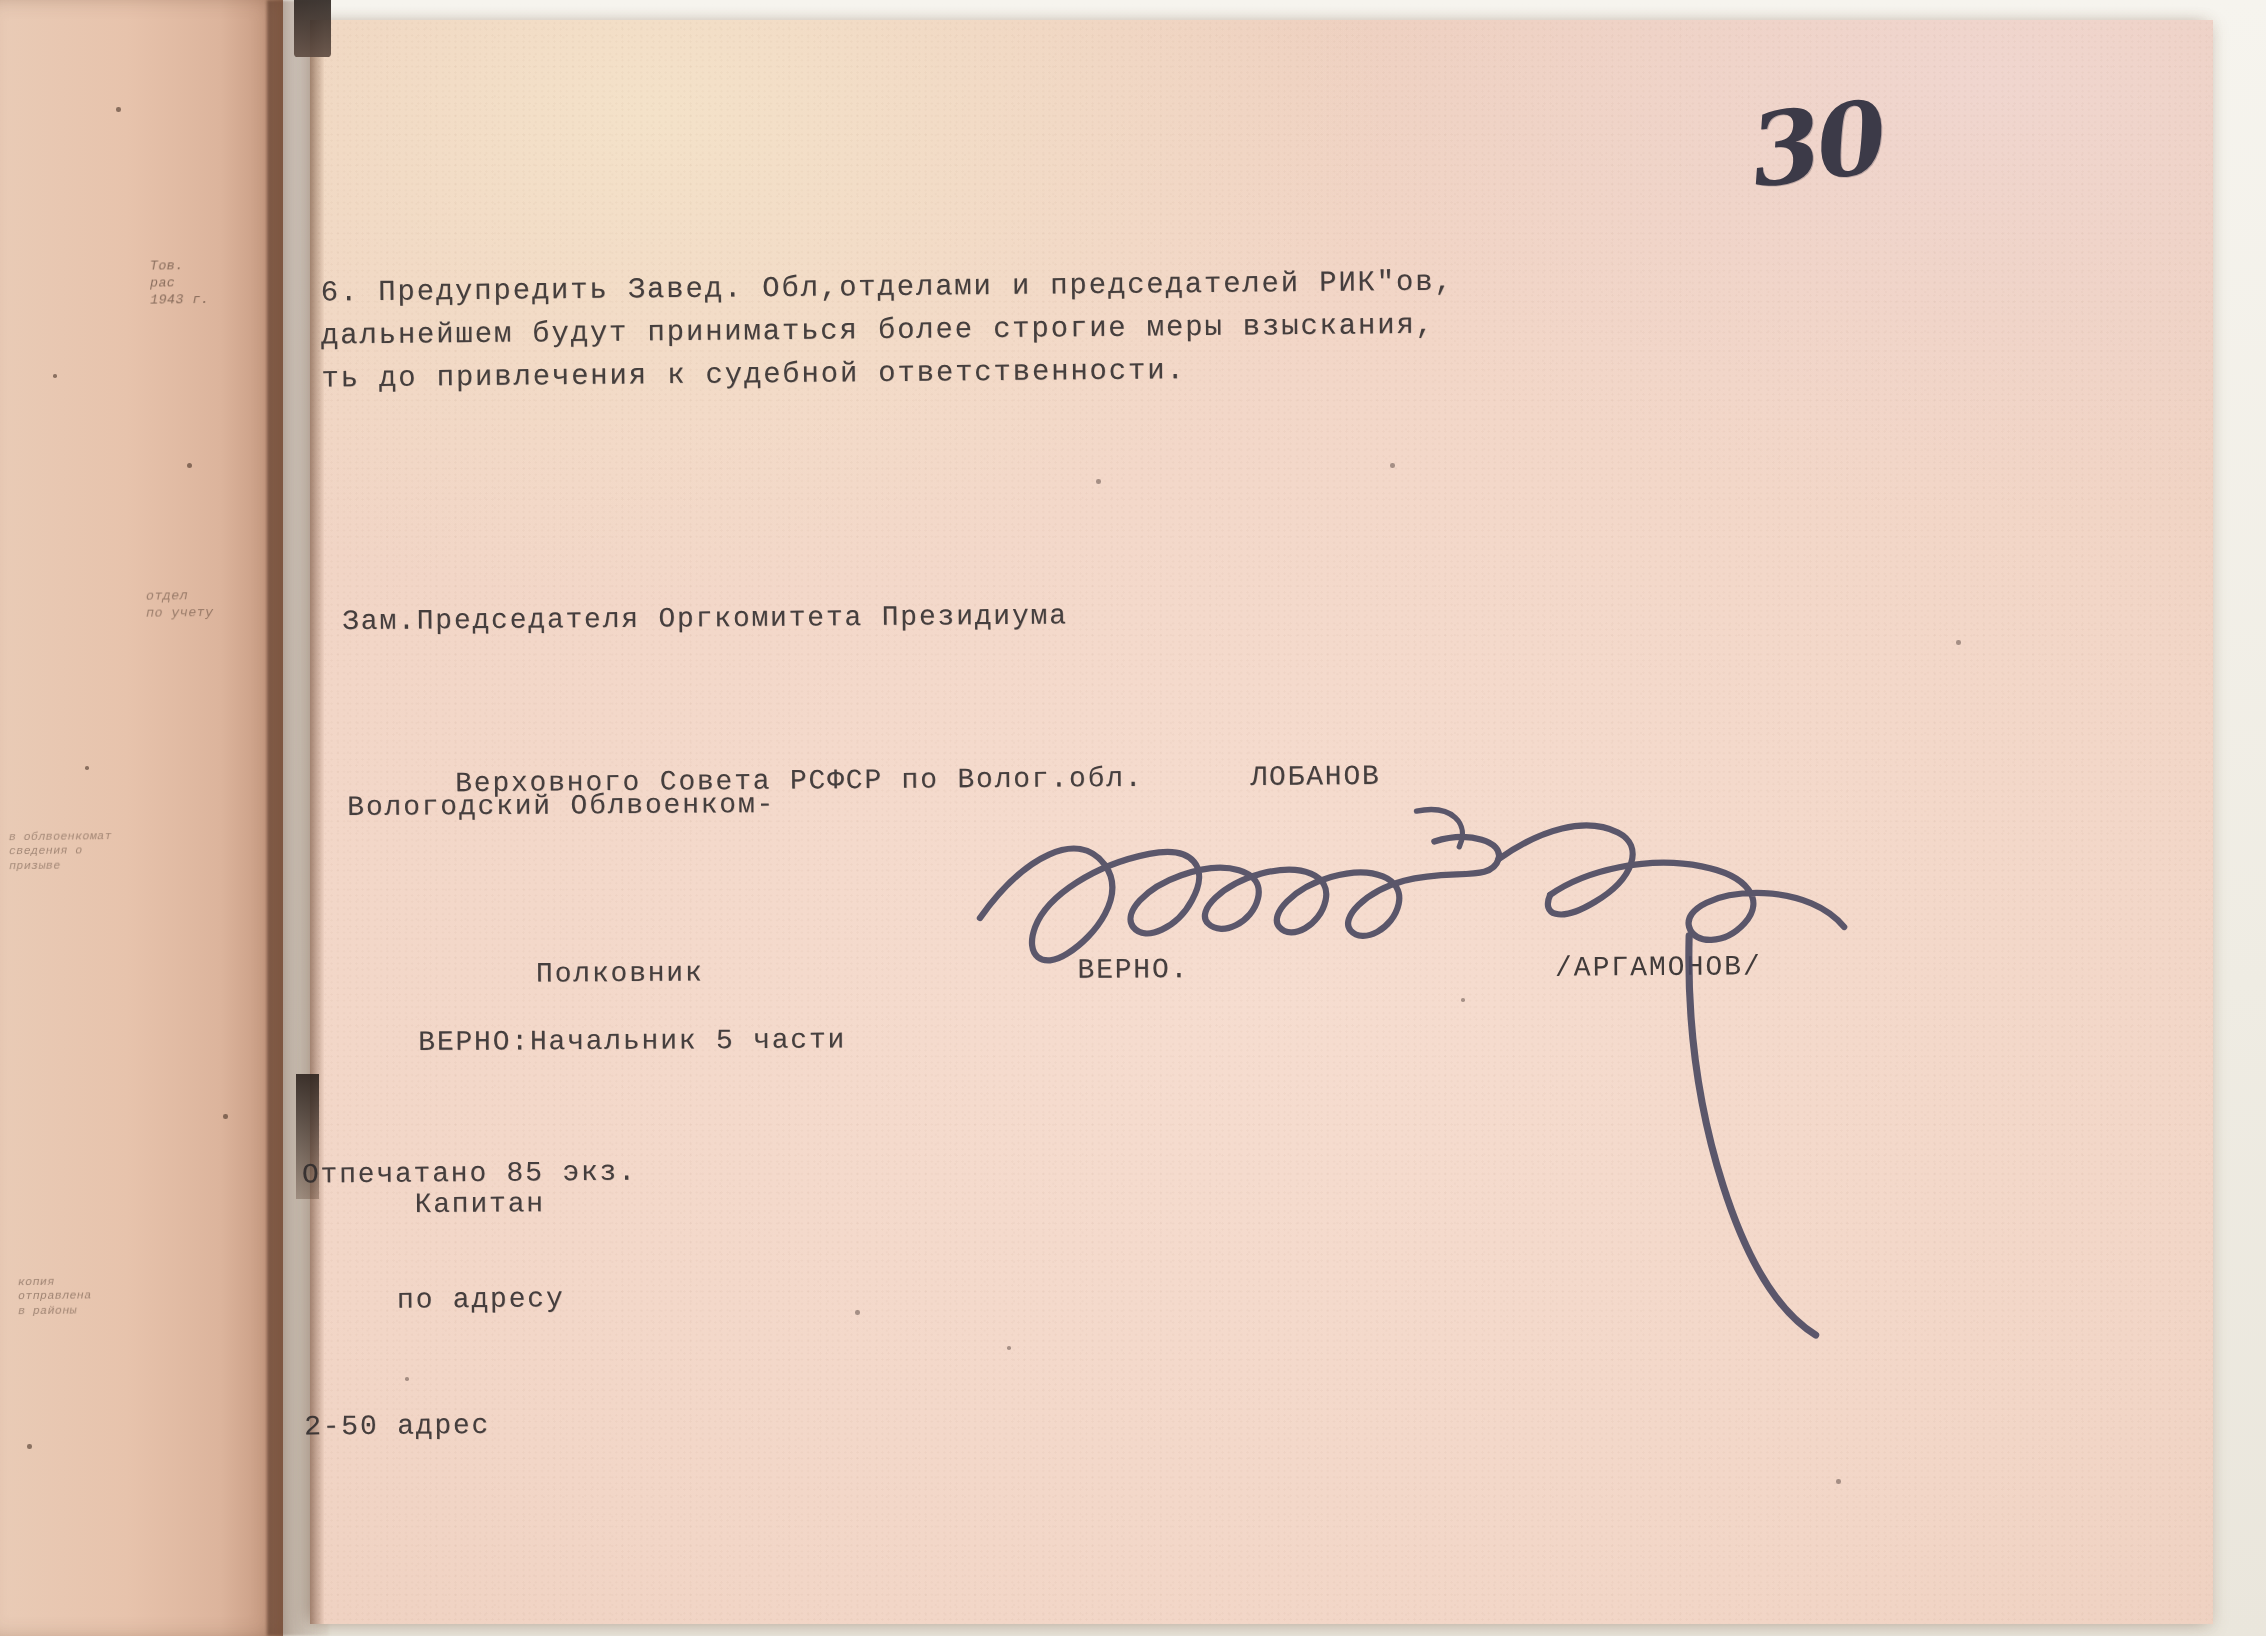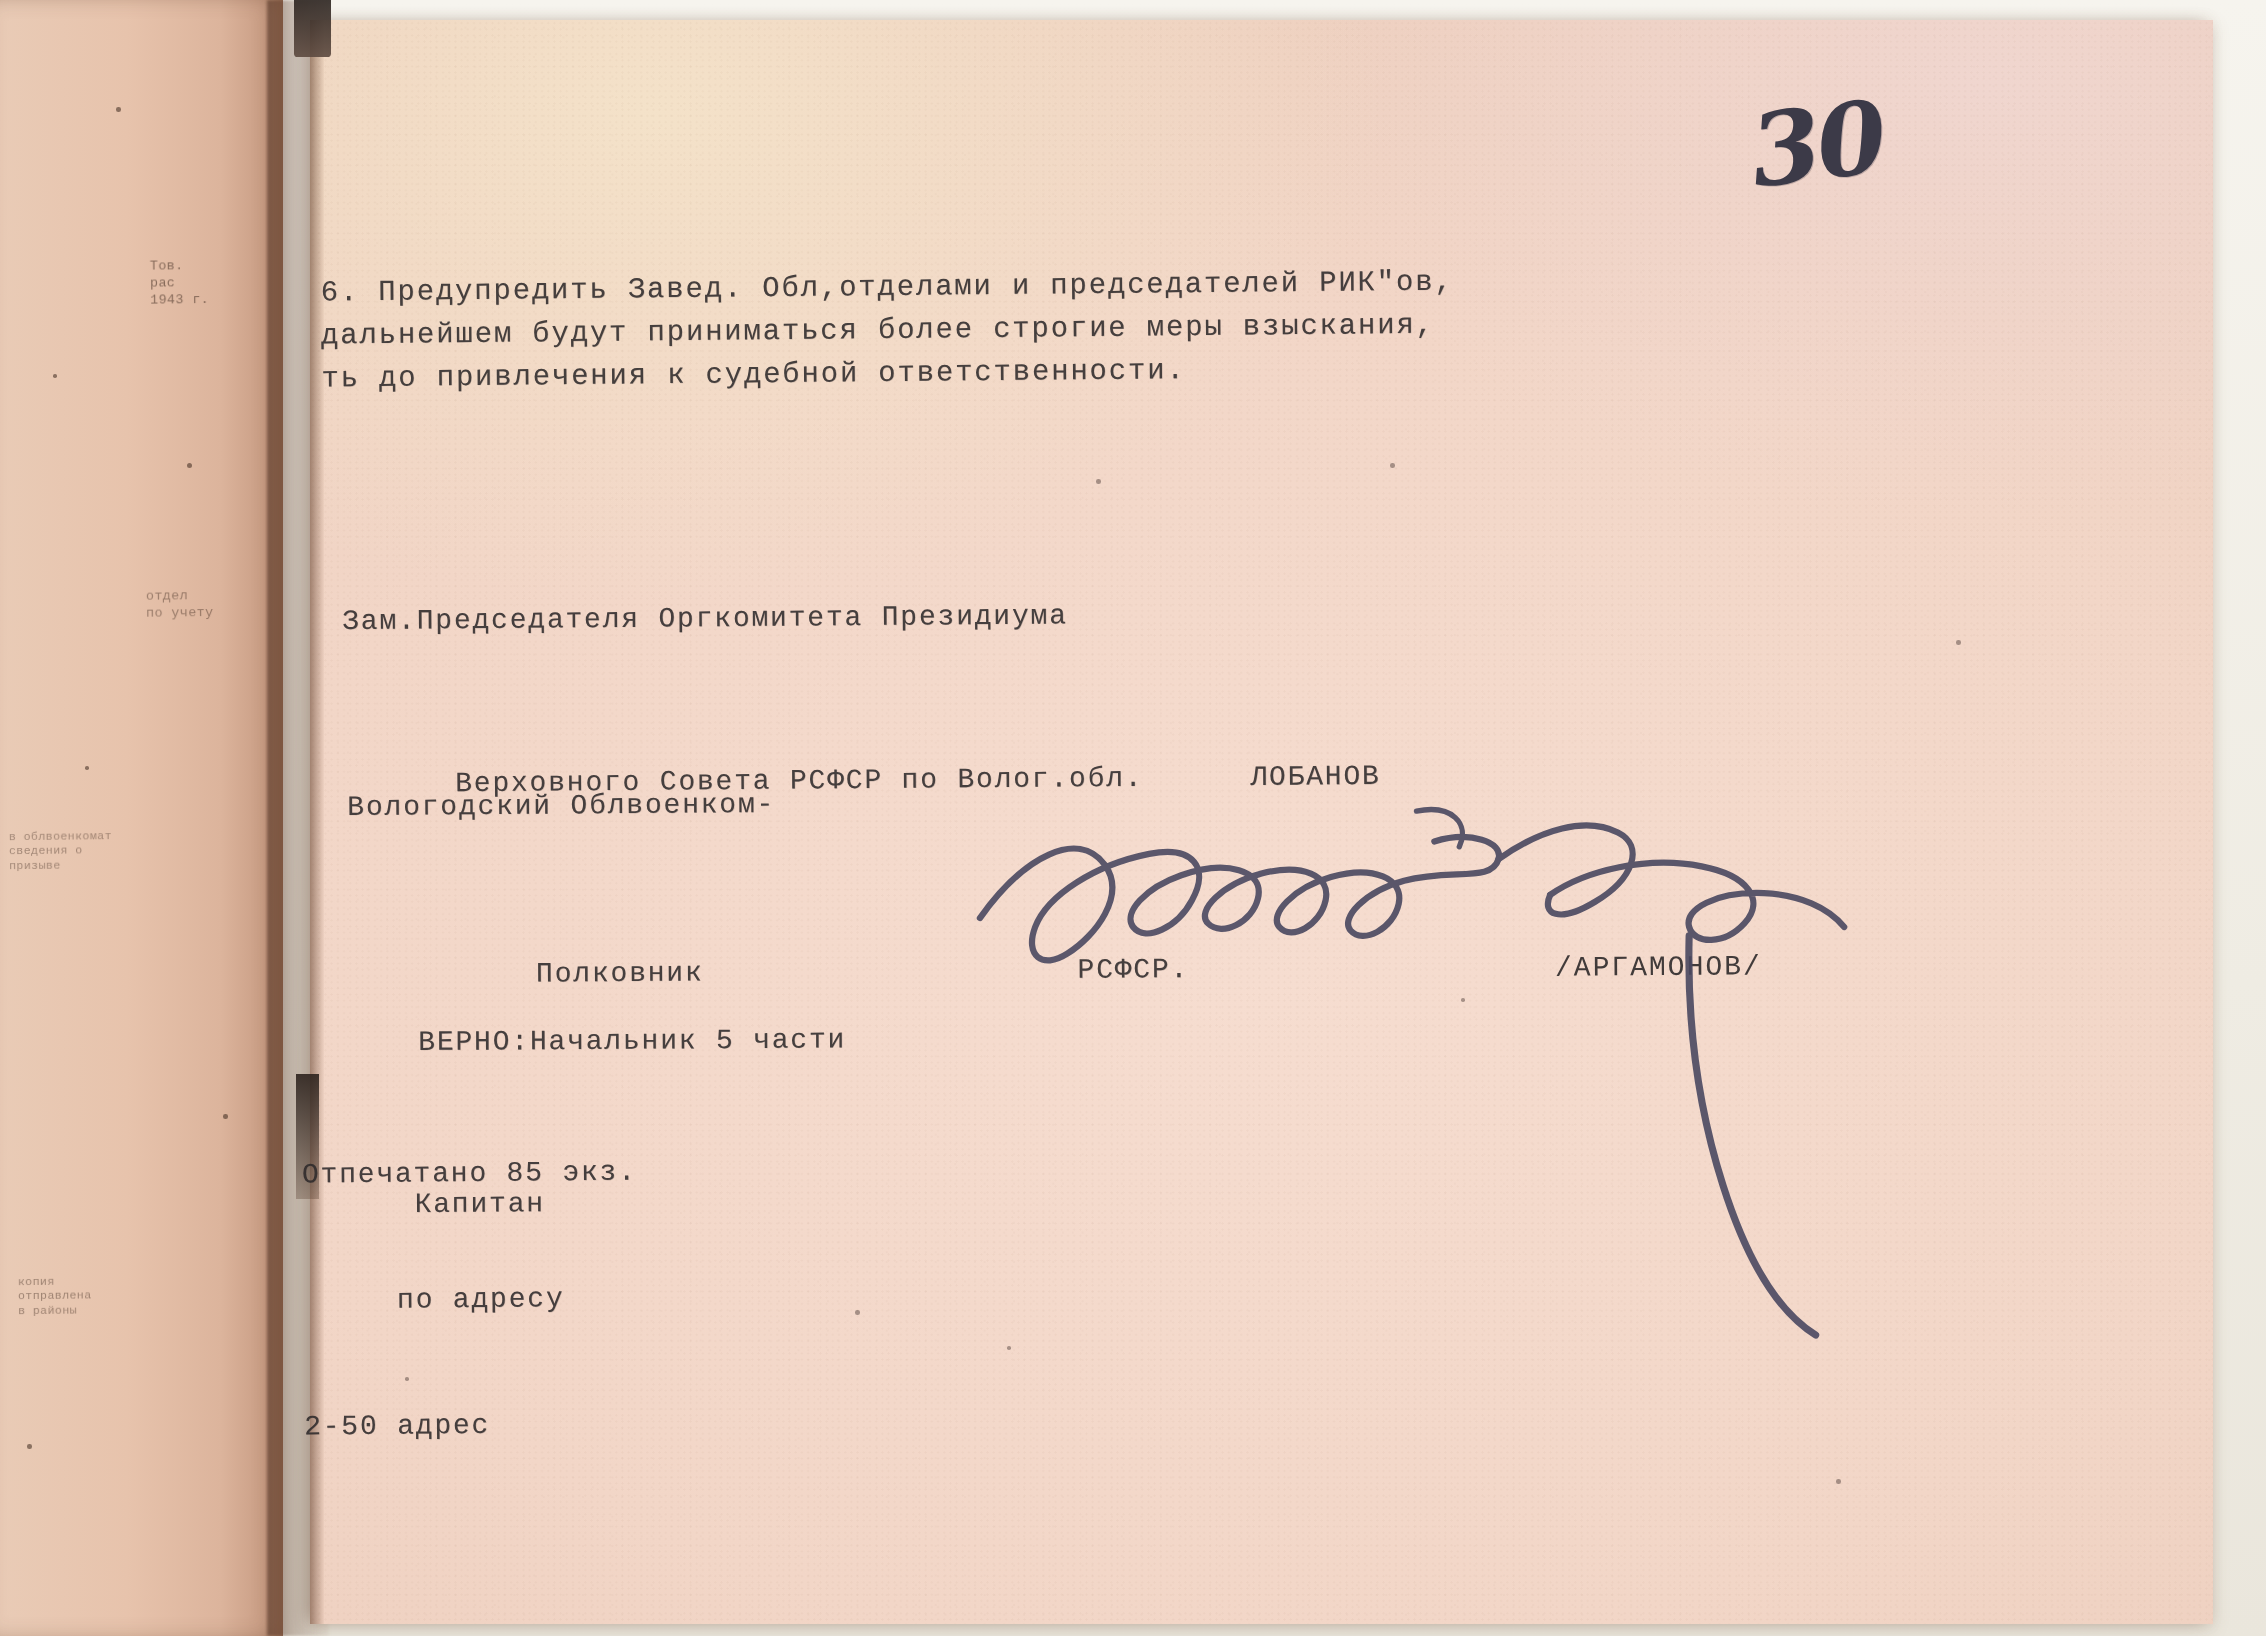--- a/index.html
+++ b/index.html
@@ -32,20 +32,21 @@
   }
 
   
   .left-leaf {
     position: absolute;
     left: 0; top: 0;
     width: 283px; height: 1636px;
     background:
       linear-gradient(90deg, #e9cbb6 0%, #e7c3ac 45%, #dcb49c 78%, #c79b82 95%, #b8886e 100%);
     box-shadow: inset -12.5px 0 23px -7.1px rgba(90,55,35,0.45);
+    font-style: italic;
   }
   .left-leaf .ghost {
     position: absolute;
     color: rgba(60,40,30,0.55);
     font-family: "Liberation Mono", monospace;
     font-size: 13.4px;
     letter-spacing: 0.4px;
     line-height: 1.25;
     transform: rotate(-0.6deg);
     white-space: pre-wrap;
@@ -260,21 +261,21 @@
   <div class="typed" id="sig-block-1">
     <div>Зам.Председателя Оргкомитета Президиума</div>
     <div>
       <span>Верховного Совета РСФСР по Волог.обл.</span><span class="name">ЛОБАНОВ</span>
     </div>
   </div>
 
   <div class="typed" id="sig-block-2">
     <div>Вологодский Облвоенком-</div>
     <div>
-      <span style="margin-left:76px;">Полковник</span><span style="margin-left:374px;">РСФСР.</span>
+      <span style="margin-left:76px;">Полковник</span><span style="margin-left:374px;">ВЕРНО.</span>
     </div>
   </div>
 
   <div class="typed" id="certify">
     <div>
       <span>ВЕРНО:</span><span>Начальник 5 части</span>
     </div>
     <div style="margin-left:107px;">Капитан</div>
   </div>
 

